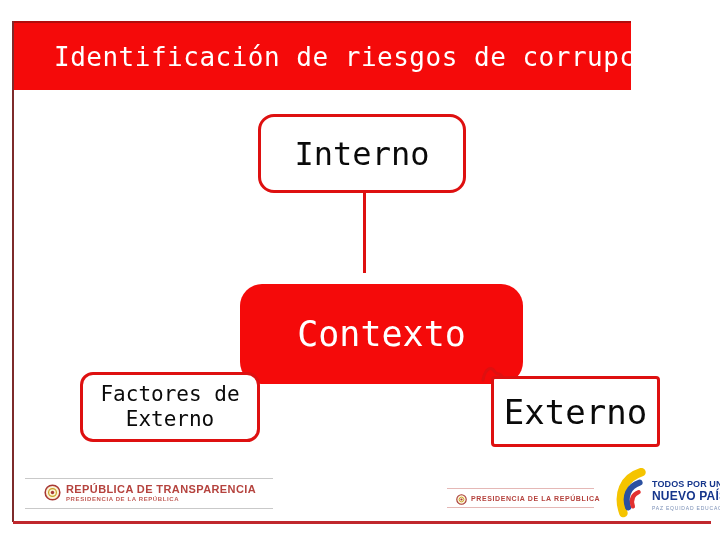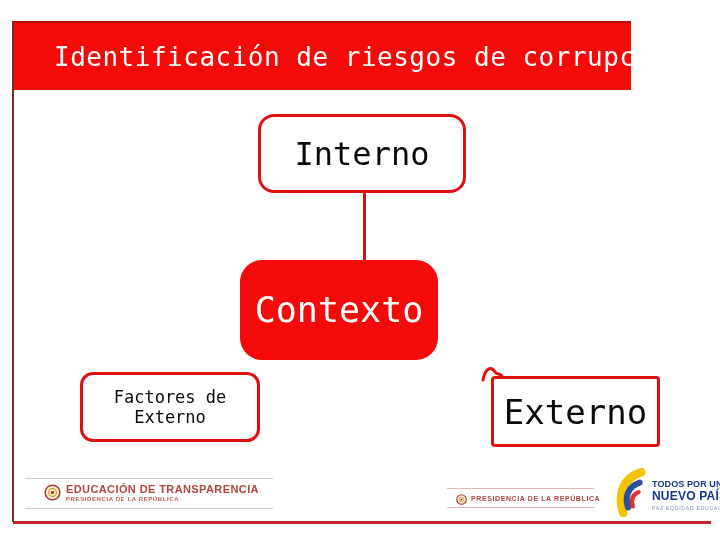--- a/index.html
+++ b/index.html
@@ -19,24 +19,24 @@
     color:#ffffff;font-size:26px;letter-spacing:0.5px;padding-left:40px;white-space:nowrap;
   }
   
   .box{
     position:absolute;box-sizing:border-box;display:flex;align-items:center;justify-content:center;
     text-align:center;color:#0a0a0a;background:#ffffff;
     border:3.5px solid #DE1010;border-radius:16px;
   }
   .box-interno{left:258px;top:114px;width:208px;height:79px;font-size:32px;z-index:3;}
   .box-contexto{
-    left:240px;top:260px;width:198px;height:100px;background:#F50A0A;border:none;border-radius:22px;
+    left:240px;top:284px;width:283px;height:100px;background:#F50A0A;border:none;border-radius:22px;
     color:#ffffff;font-size:35px;z-index:2;
   }
-  .box-factores{left:80px;top:372px;width:180px;height:70px;font-size:17px;line-height:1.2;border-radius:13px;z-index:3;flex-direction:column;}
+  .box-factores{left:80px;top:372px;width:180px;height:70px;font-size:21px;line-height:1.2;border-radius:13px;z-index:3;flex-direction:column;}
   .box-externo{left:491px;top:376px;width:169px;height:71px;font-size:34px;border-radius:4px;z-index:3;}
   .connector{position:absolute;left:363px;top:189px;width:3px;height:84px;background:#DE1010;z-index:1;}
   .callout-tail{position:absolute;left:480px;top:363px;width:24px;height:20px;z-index:4;}
   
   .footer-line{position:absolute;height:1px;background:#C9C9C9;}
   .fl-left-top{left:25px;top:478px;width:248px;}
   .fl-left-bottom{left:25px;top:508px;width:248px;}
   .fl-mid-top{left:447px;top:488px;width:147px;background:#E5B8B6;}
   .fl-mid-bottom{left:447px;top:507px;width:147px;background:#E5B8B6;}
   .emblem-left{position:absolute;left:44px;top:484px;width:17px;height:17px;}
@@ -87,21 +87,21 @@
   </div>
 
   <div class="footer-line fl-left-top"></div>
   <div class="footer-line fl-left-bottom"></div>
 
   <svg class="emblem-left" viewBox="0 0 20 20">
     <circle cx="10" cy="10" r="8.6" fill="#FBF2D5" stroke="#A83834" stroke-width="1.8"></circle>
     <circle cx="10" cy="10" r="4.6" fill="none" stroke="#C9A227" stroke-width="1.4"></circle>
     <circle cx="10" cy="10" r="2" fill="#A83834"></circle>
   </svg>
-  <div class="footer-text sec-trans">EDUCACIÓN DE TRANSPARENCIA</div>
+  <div class="footer-text sec-trans">REPÚBLICA DE TRANSPARENCIA</div>
   <div class="footer-text sec-pres">PRESIDENCIA DE LA REPÚBLICA</div>
 
   <div class="footer-line fl-mid-top"></div>
   <div class="footer-line fl-mid-bottom"></div>
   <svg class="emblem-mid" viewBox="0 0 20 20">
     <circle cx="10" cy="10" r="8.6" fill="#FBF2D5" stroke="#A83834" stroke-width="2"></circle>
     <circle cx="10" cy="10" r="4.2" fill="none" stroke="#C9A227" stroke-width="1.6"></circle>
     <circle cx="10" cy="10" r="2" fill="#A83834"></circle>
   </svg>
   <div class="footer-text mid-pres">PRESIDENCIA DE LA REPÚBLICA</div>

